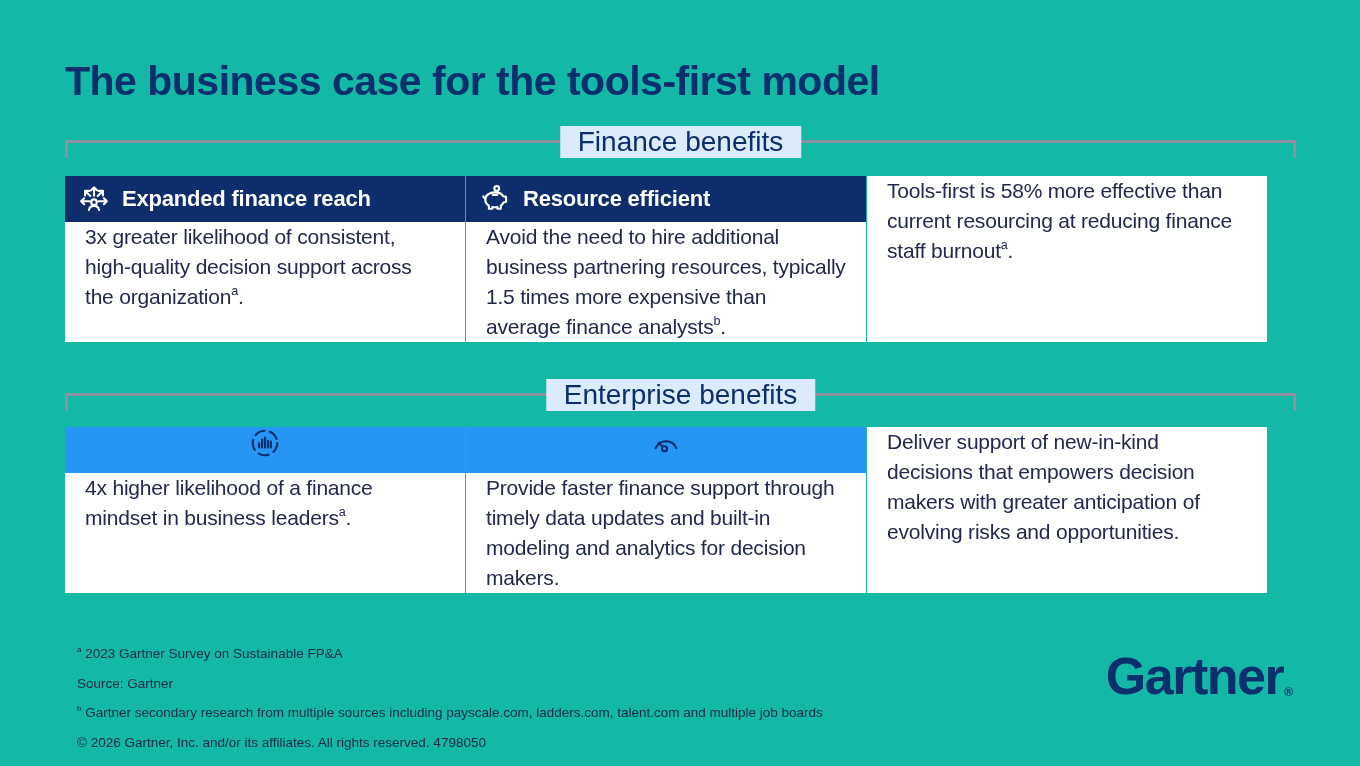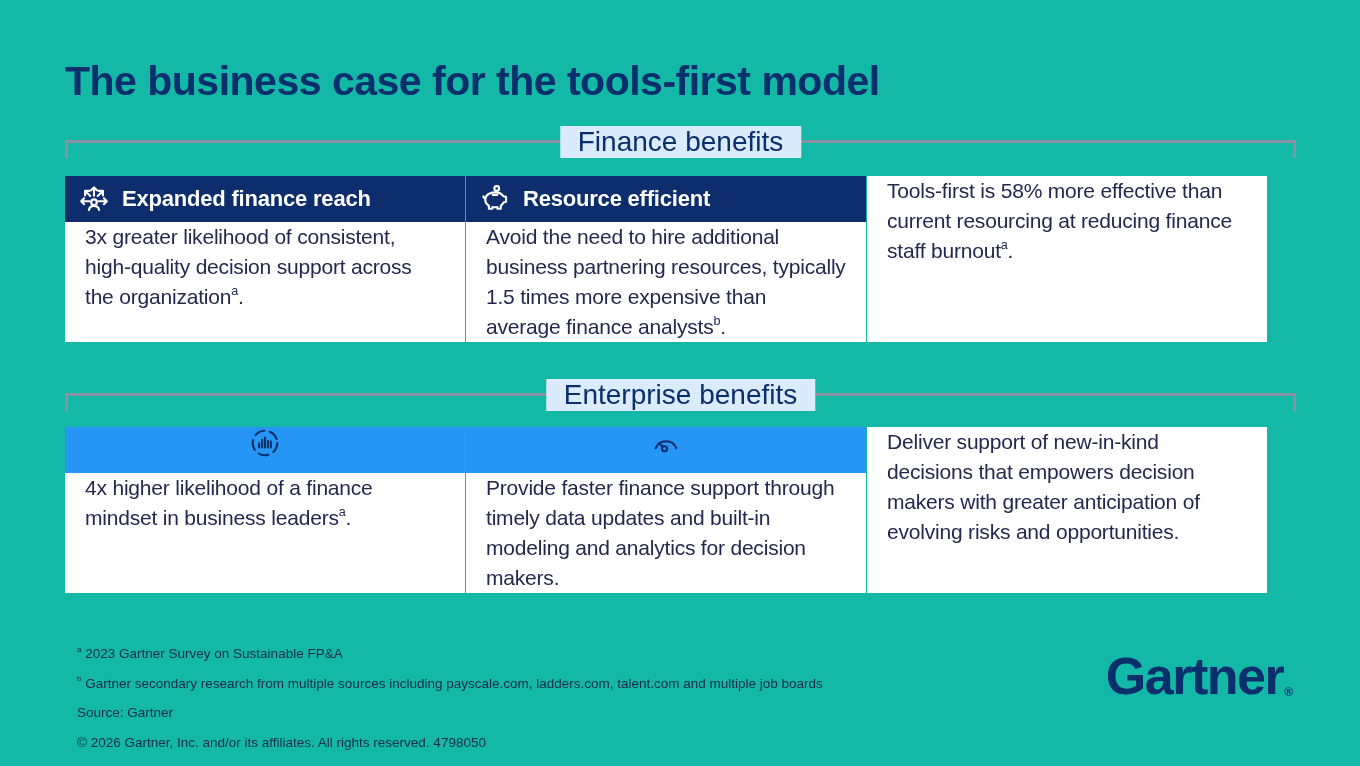--- a/index.html
+++ b/index.html
@@ -143,22 +143,22 @@
     <div class="card">
       <div class="card-body">
         <p><span>Deliver support of new-in-kind decisions that empowers decision makers with greater anticipation of evolving risks and opportunities.</span><sup></sup><span></span></p>
       </div>
     </div>
 
   </div>
 
   <div class="footnotes">
     <p class="fn"><sup>a</sup><span> 2023 Gartner Survey on Sustainable FP&amp;A</span></p>
+    <p class="fn"><span>Source: Gartner</span></p>
     <p class="fn"><sup>b</sup><span> Gartner secondary research from multiple sources including payscale.com, ladders.com, talent.com and multiple job boards</span></p>
-    <p class="fn"><span>Source: Gartner</span></p>
     <p class="fn"><span>© 2026 Gartner, Inc. and/or its affiliates. All rights reserved. 4798050</span></p>
   </div>
 
   <div class="logo">
     <span>Gartner</span><span class="reg">®</span>
   </div>
 
 </div>
 
 </body></html>

